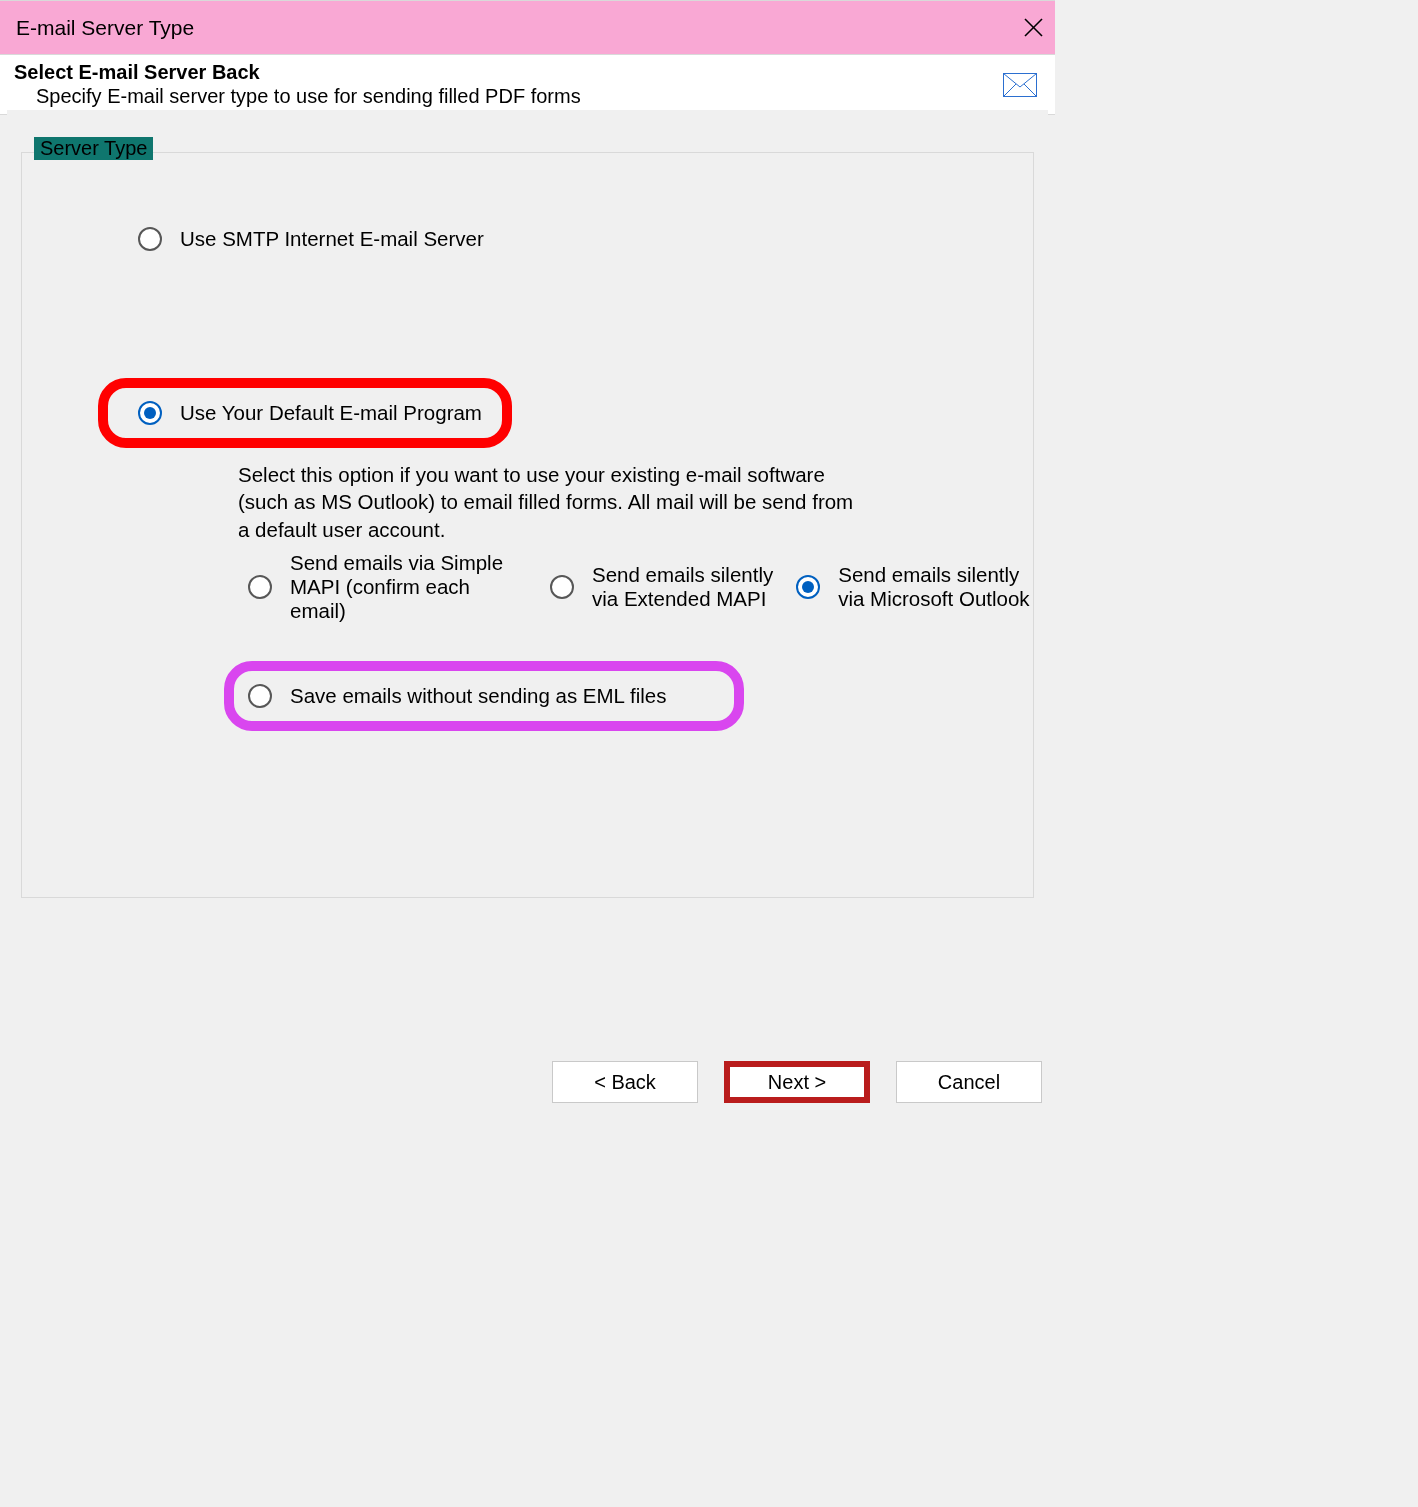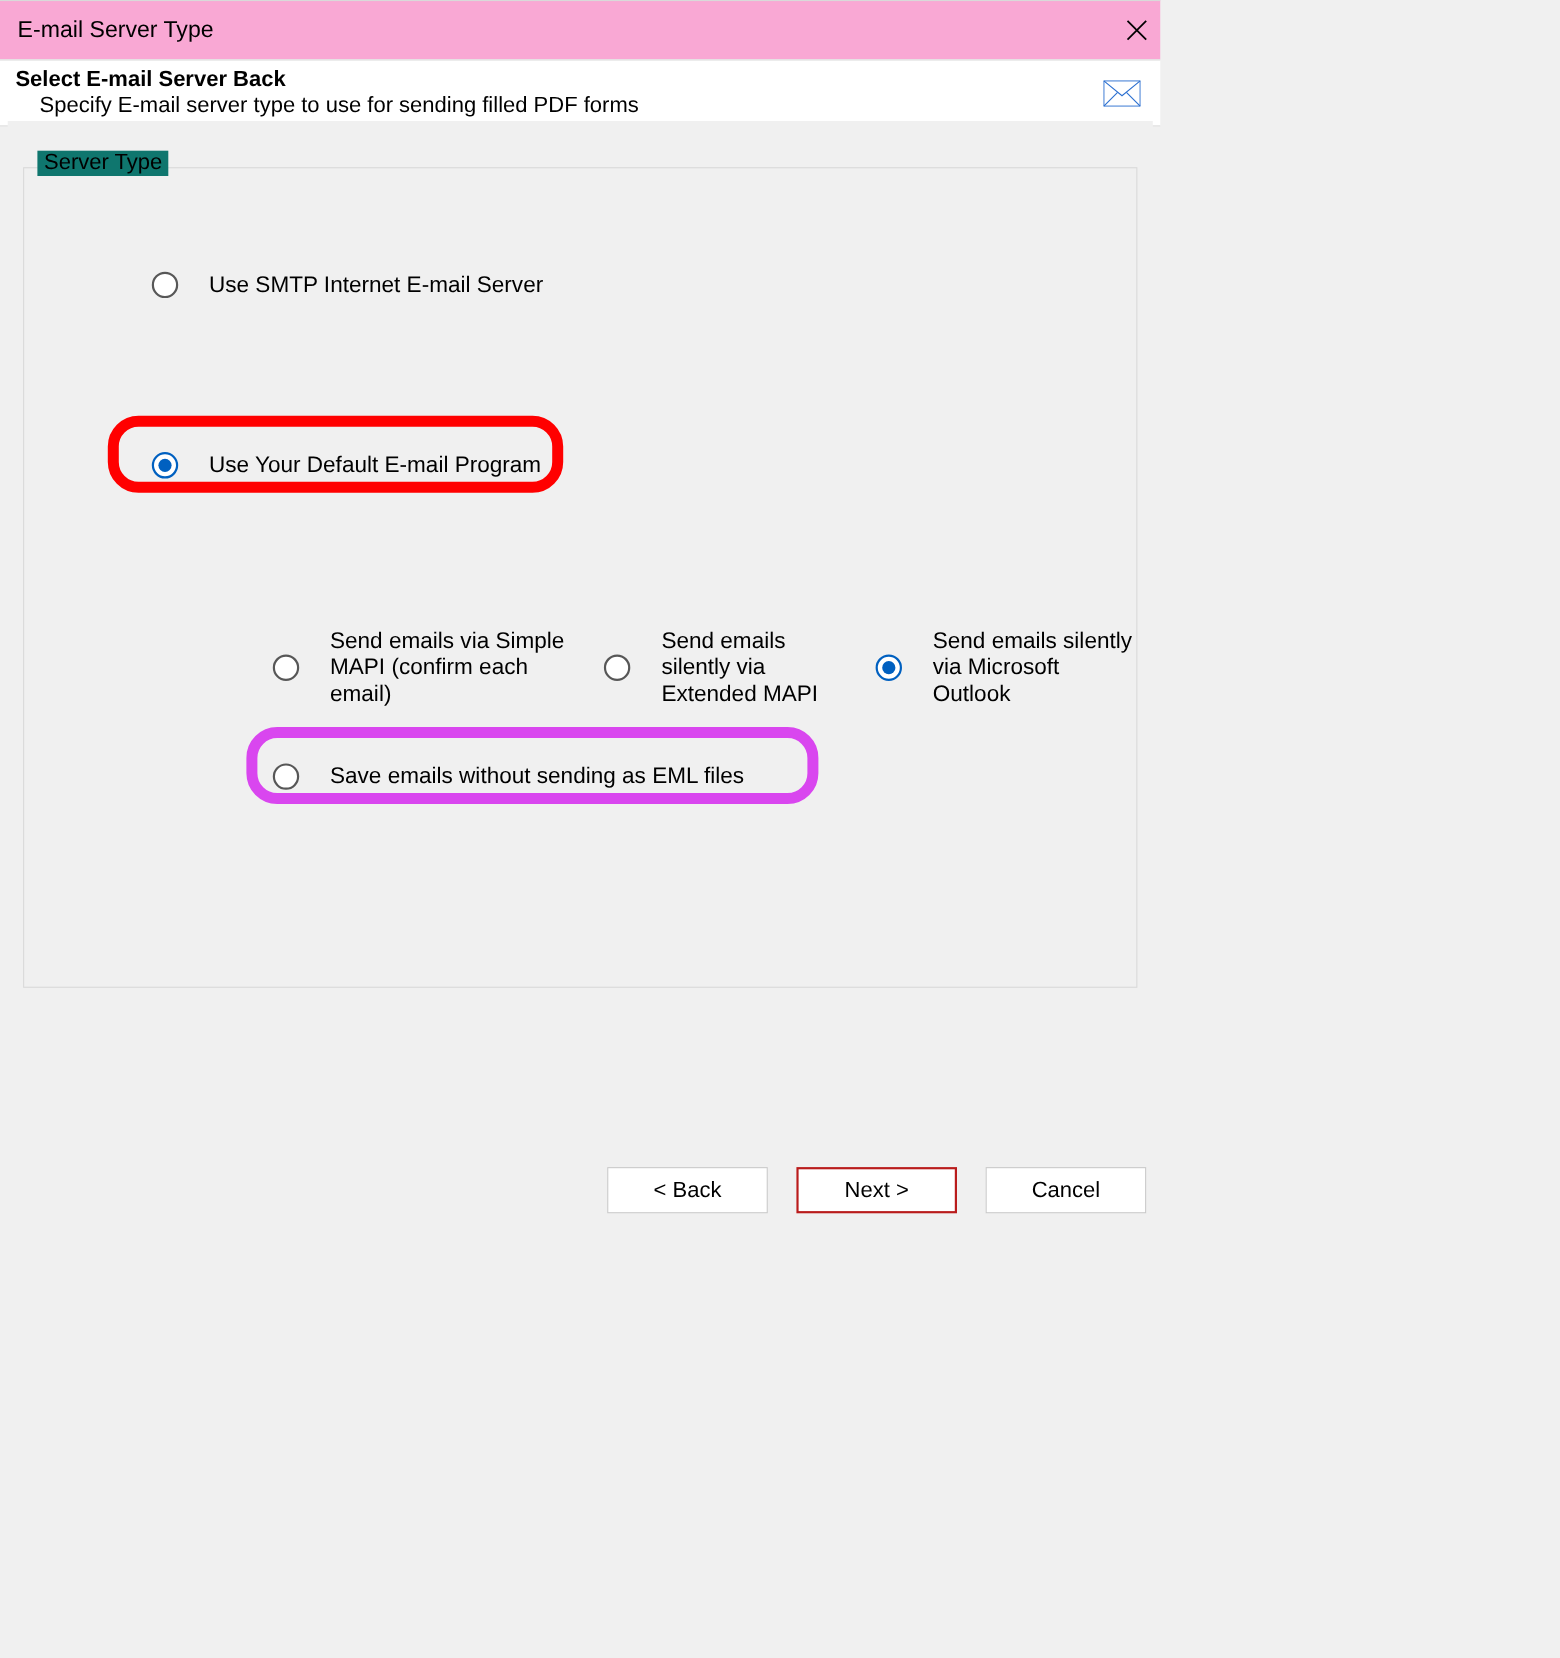--- a/index.html
+++ b/index.html
@@ -90,22 +90,21 @@
       background: #0f766e;
       padding: 0 6px;
       font-size: 20px;
       color: #000;
     }
 
     
     .radio-row {
       display: flex;
       align-items: center;
-      gap: 28px;
-      margin-top: 20px;
+      gap: 18px;
     }
     .radio {
       width: 24px;
       height: 24px;
       border: 2px solid #575757;
       border-radius: 50%;
       background: #fff;
       flex: 0 0 auto;
       position: relative;
     }
@@ -187,21 +186,21 @@
       background: #ffffff;
       border: 1px solid #c9c9c9;
       font-size: 20px;
       color: #000;
       display: flex;
       align-items: center;
       justify-content: center;
       cursor: pointer;
     }
     .btn.primary {
-      border: 2px solid #b91c1c;
+      border: 6px solid #b91c1c;
     }
   </style>
 </head>
 <body>
 
 <div class="titlebar">
   <span class="titlebar-text">E-mail Server Type</span>
   <span class="close-x">
     <svg width="19" height="19" viewBox="0 0 19 19">
       <line x1="1" y1="1" x2="18" y2="18" stroke="#000" stroke-width="1.6"></line>
@@ -233,20 +232,21 @@
       <span class="radio"></span>
       <span class="radio-label">Use SMTP Internet E-mail Server</span>
     </div>
 
     <div class="opt2-wrap">
       <div class="radio-row">
         <span class="radio checked"></span>
         <span class="radio-label">Use Your Default E-mail Program</span>
       </div>
     </div>
+    <div class="desc opt2-desc">Select this option if you want to use your existing e-mail software (such as MS Outlook) to email filled forms. All mail will be send from a default user account.</div>
 
     <div class="sub-opts">
       <div class="radio-row">
         <span class="radio"></span>
         <span class="radio-label">Send emails via Simple MAPI (confirm each email)</span>
       </div>
       <div class="radio-row">
         <span class="radio"></span>
         <span class="radio-label">Send emails silently via Extended MAPI</span>
       </div>

